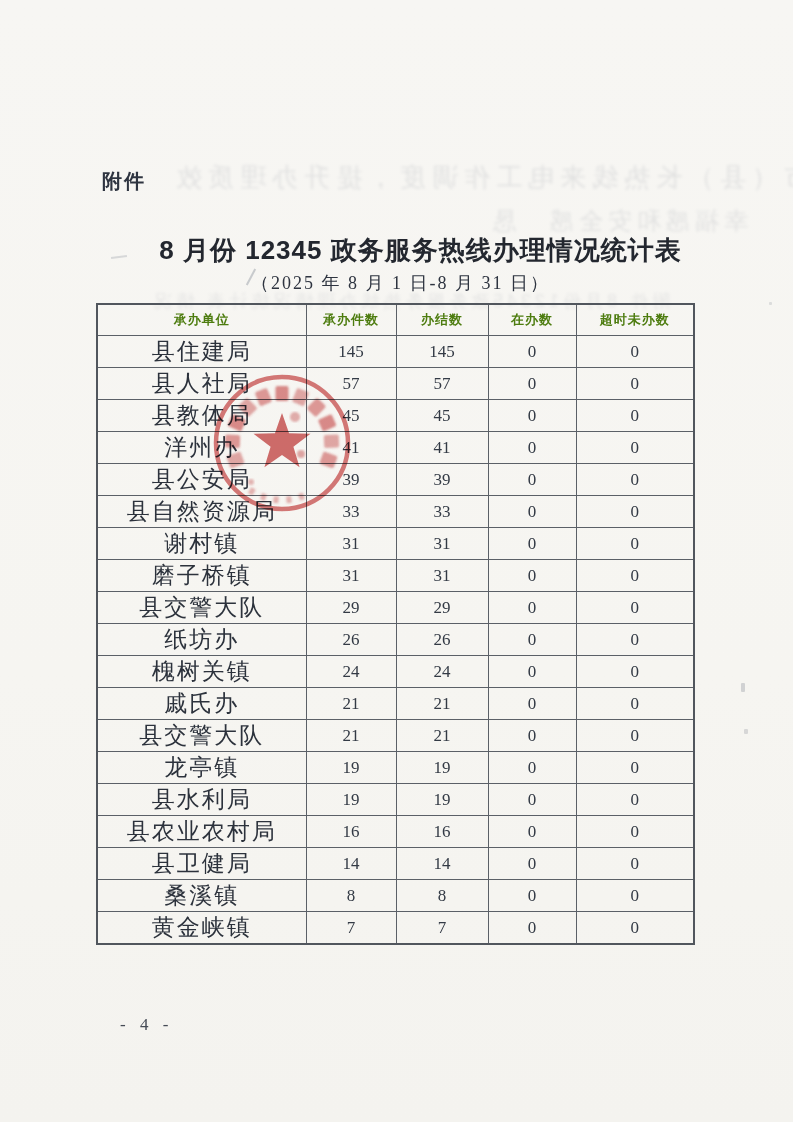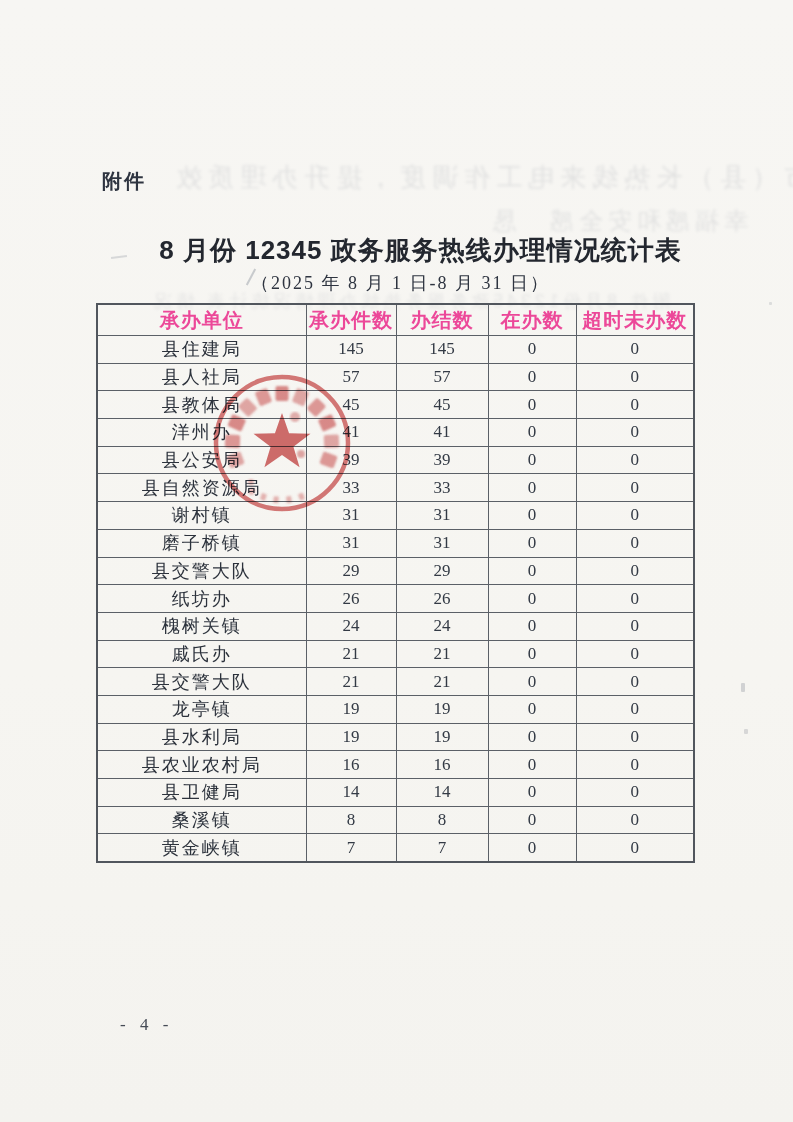--- a/index.html
+++ b/index.html
@@ -56,24 +56,24 @@
   }
   .doc-table th,.doc-table td{
     border:1px solid #5b6067;
     text-align:center;vertical-align:middle;
     padding:0;overflow:hidden;
   }
   .doc-table{border:2px solid #51565d;}
   .doc-table th{
     height:30px;
     font-family:"Liberation Sans", sans-serif;
-    font-size:20px;font-weight:bold;color:#ec4899;letter-spacing:1px;margin-left:27px;
+    font-size:13px;font-weight:bold;color:#4d7c0f;letter-spacing:1px;margin-left:27px;
   }
   .doc-table td{height:26.7px;}
-  .doc-table td.c-unit{font-size:18px;letter-spacing:2px;color:#2c323c;margin-left:36px;}
+  .doc-table td.c-unit{font-size:23px;letter-spacing:2px;color:#2c323c;margin-left:36px;}
   .doc-table td.c-num{font-size:17px;color:#333a45;}
 
   
   .seal{
     position:absolute;left:197px;top:358px;width:170px;height:170px;
     mix-blend-mode:multiply;opacity:.92;pointer-events:none;
   }
 
   
   .scratch{position:absolute;background:#9aa0a8;opacity:.5;pointer-events:none;}

